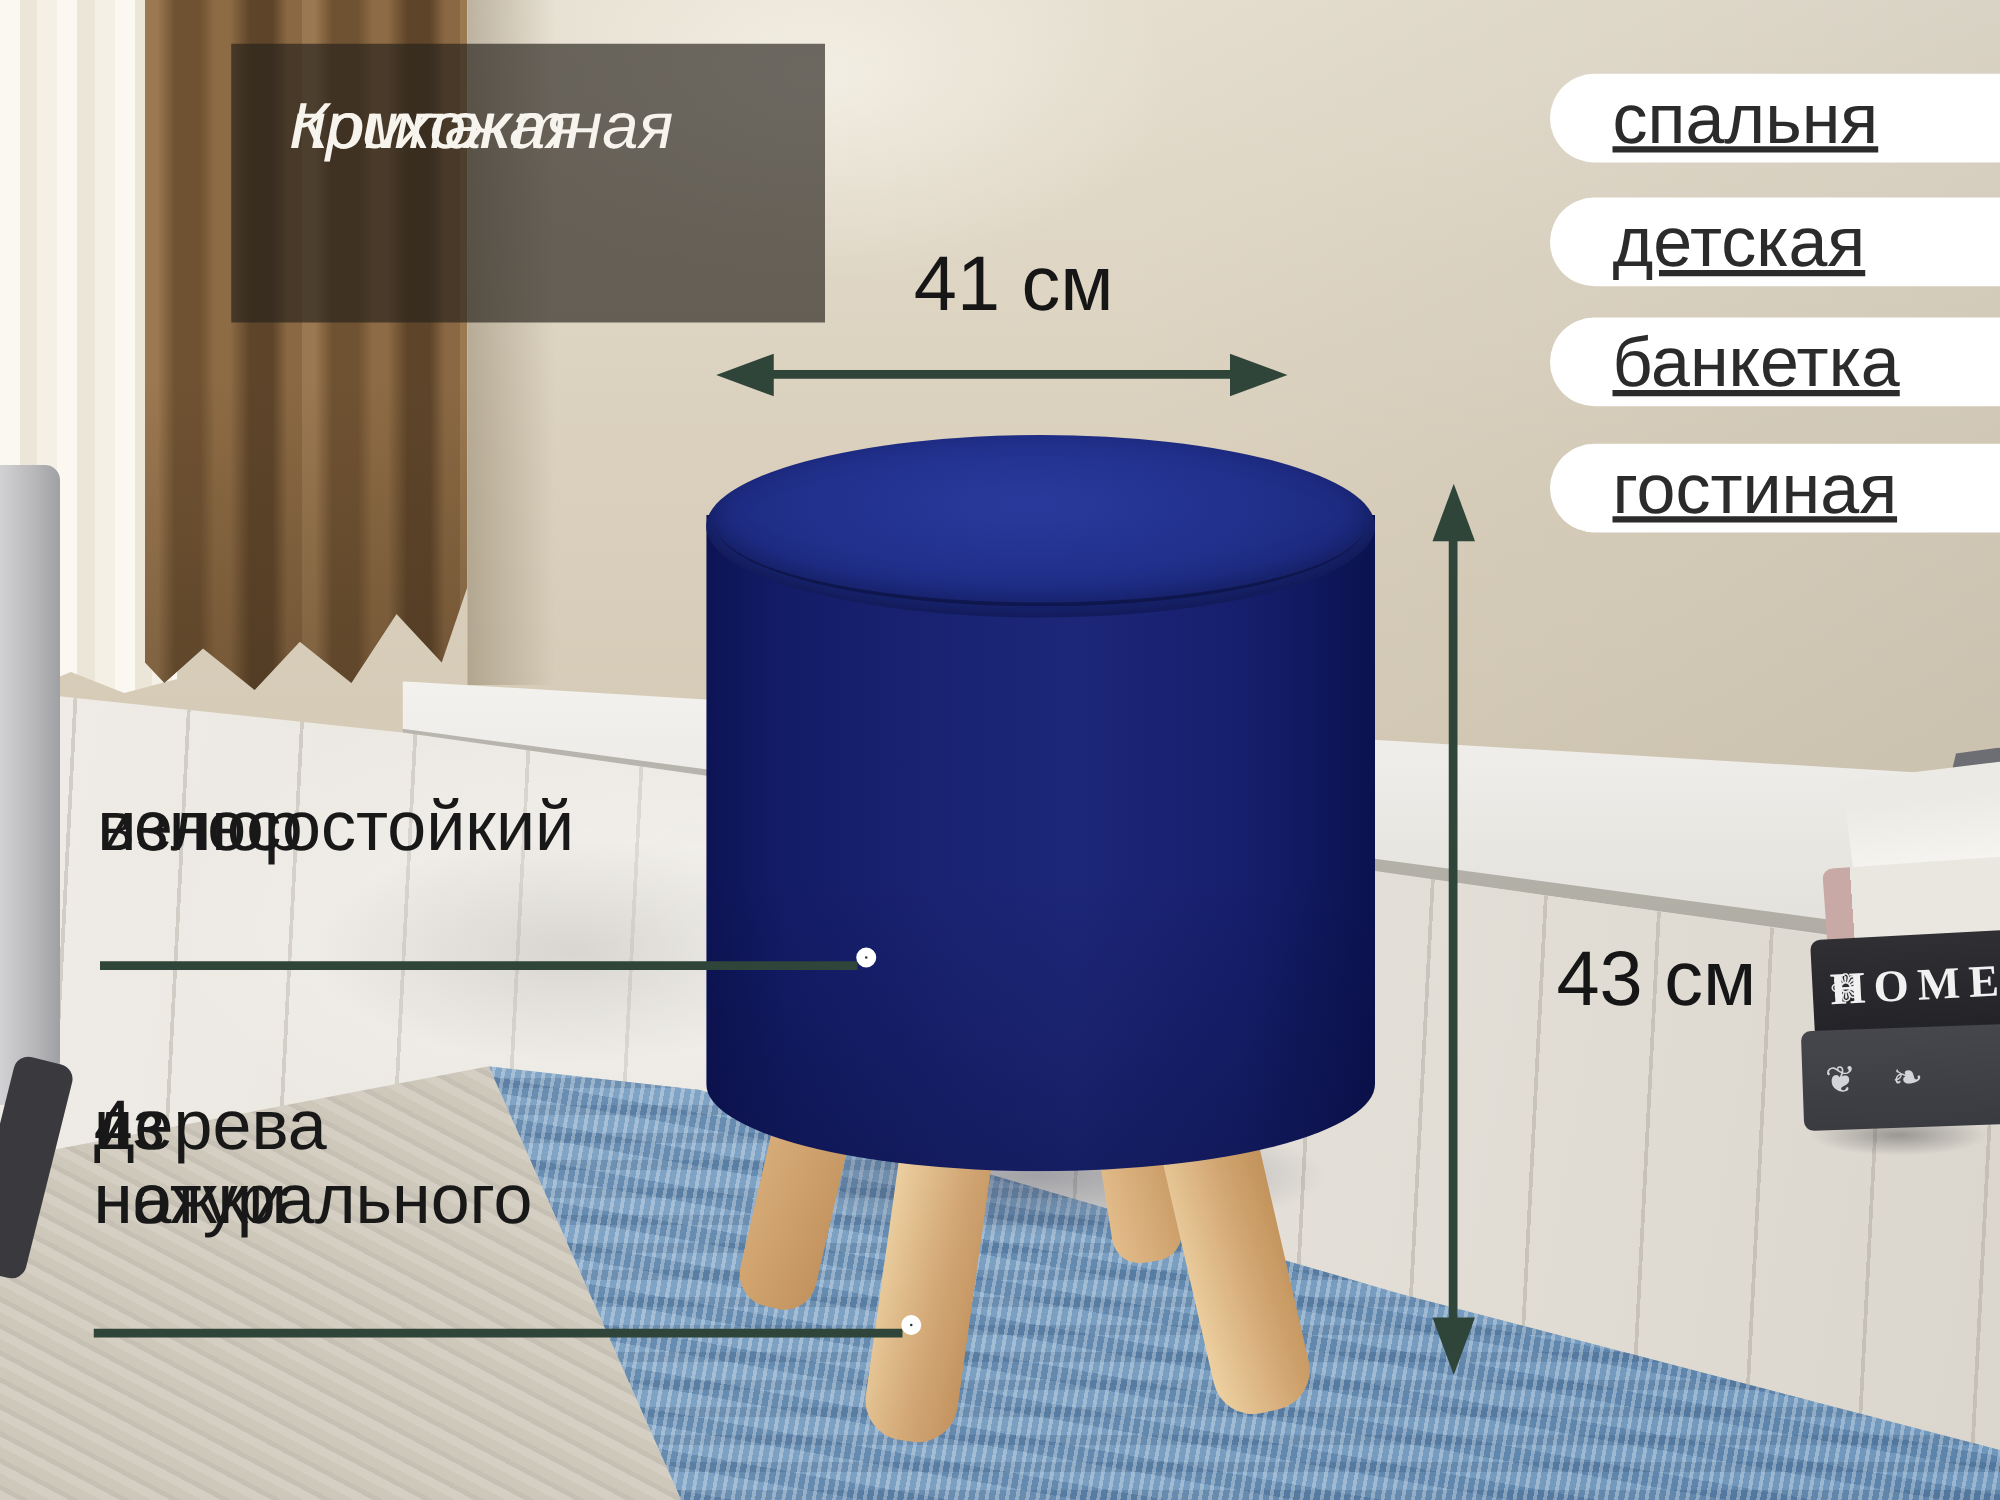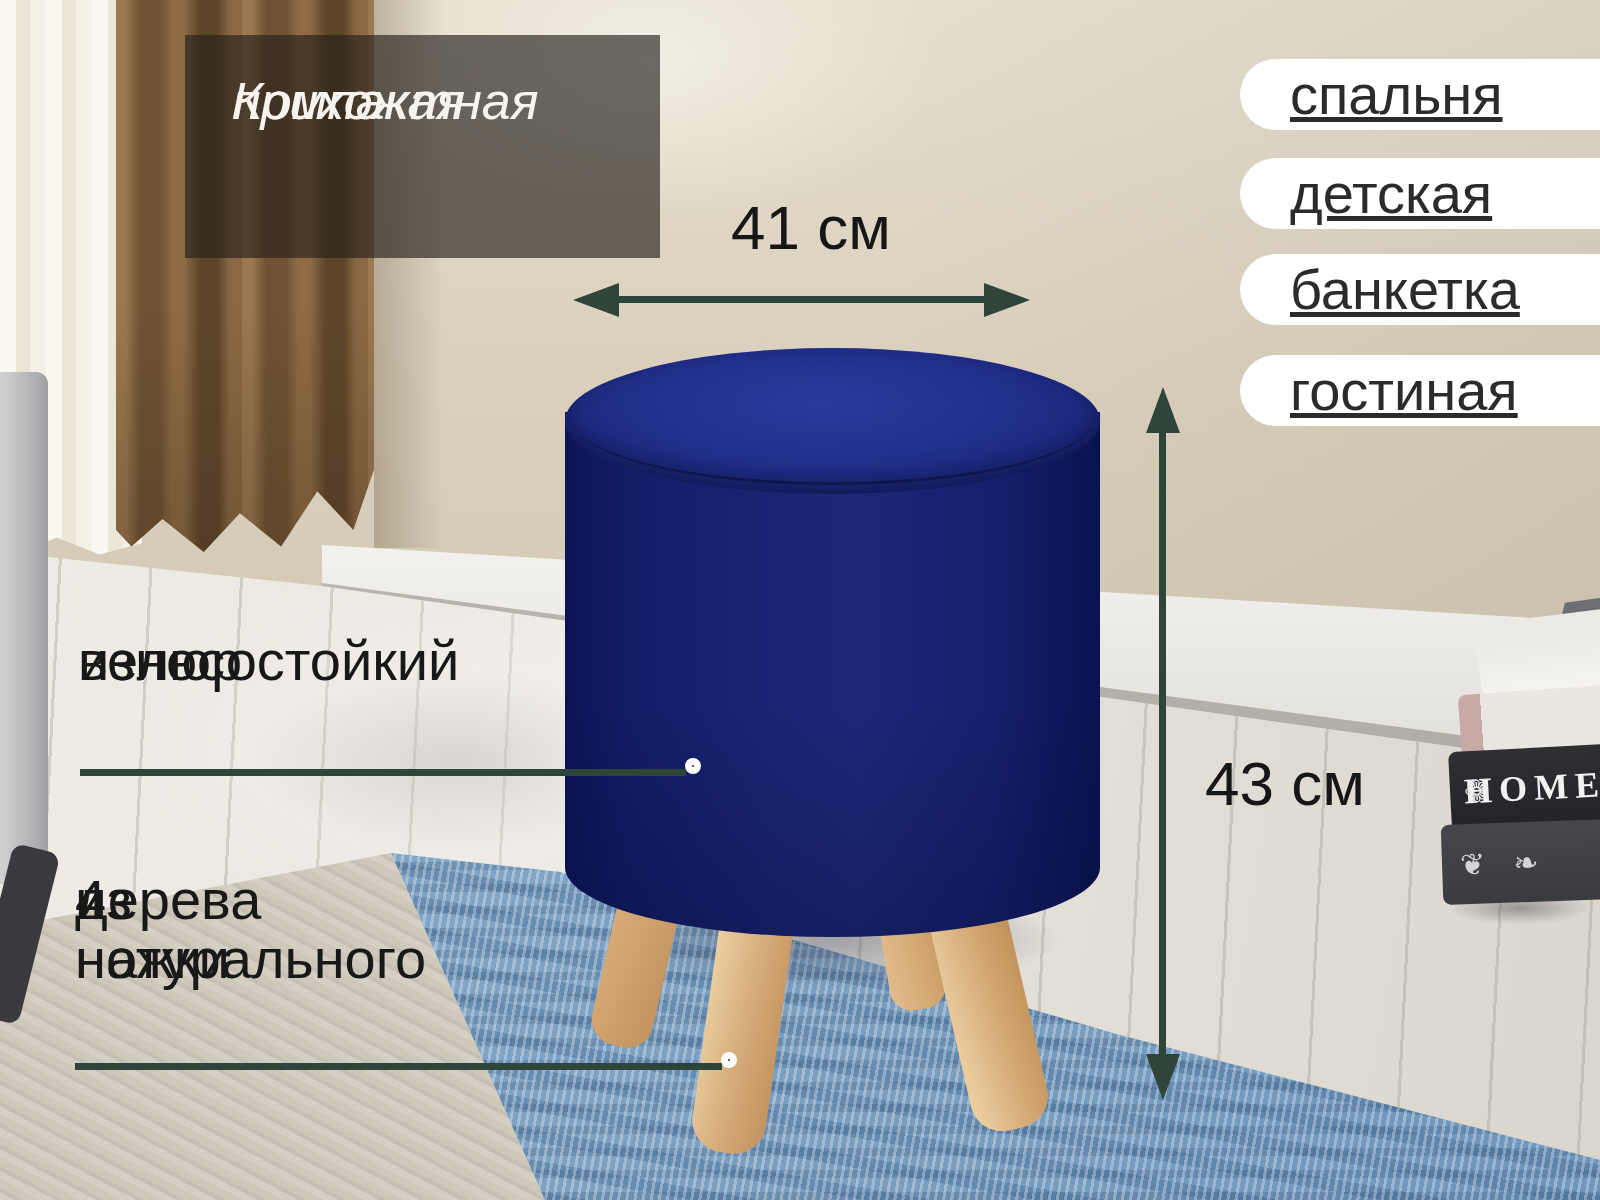--- a/index.html
+++ b/index.html
@@ -103,21 +103,21 @@
   
   .overlay-box{left:185px;top:35px;width:475px;height:223px;background:rgba(38,34,27,.66);
         color:#f7f4ee;font-size:52px;line-height:62px;padding:35px 0 0 47px;font-style:italic;}
   .overlay-box span{position:static;display:block;}
 
   .pill{left:1240px;width:380px;height:71px;background:#ffffff;border-radius:36px 0 0 36px;
         display:flex;align-items:center;padding-left:50px;color:#2b2b2b;font-size:56px;}
   .pill span{position:static;text-decoration:underline;}
   .pill1{top:59px;} .pill2{top:158px;} .pill3{top:254px;} .pill4{top:355px;}
 
-  .dim-label{color:#161616;font-size:62px;}
+  .dim-label{color:#161616;font-size:62px;text-align:right;}
   .width-label{left:691px;top:192px;width:240px;text-align:center;}
   .height-label{left:1205px;top:748px;width:200px;}
 
   .h-arrow{left:573px;top:283px;width:457px;height:34px;}
   .h-arrow .shaft{left:36px;right:36px;top:13px;height:7px;background:#2f4539;}
   .h-arrow .head-l{left:0;top:0;width:0;height:0;
         border-right:46px solid #2f4539;border-top:17px solid transparent;border-bottom:17px solid transparent;}
   .h-arrow .head-r{right:0;top:0;width:0;height:0;
         border-left:46px solid #2f4539;border-top:17px solid transparent;border-bottom:17px solid transparent;}
   .v-arrow{left:1146px;top:387px;width:34px;height:713px;}

